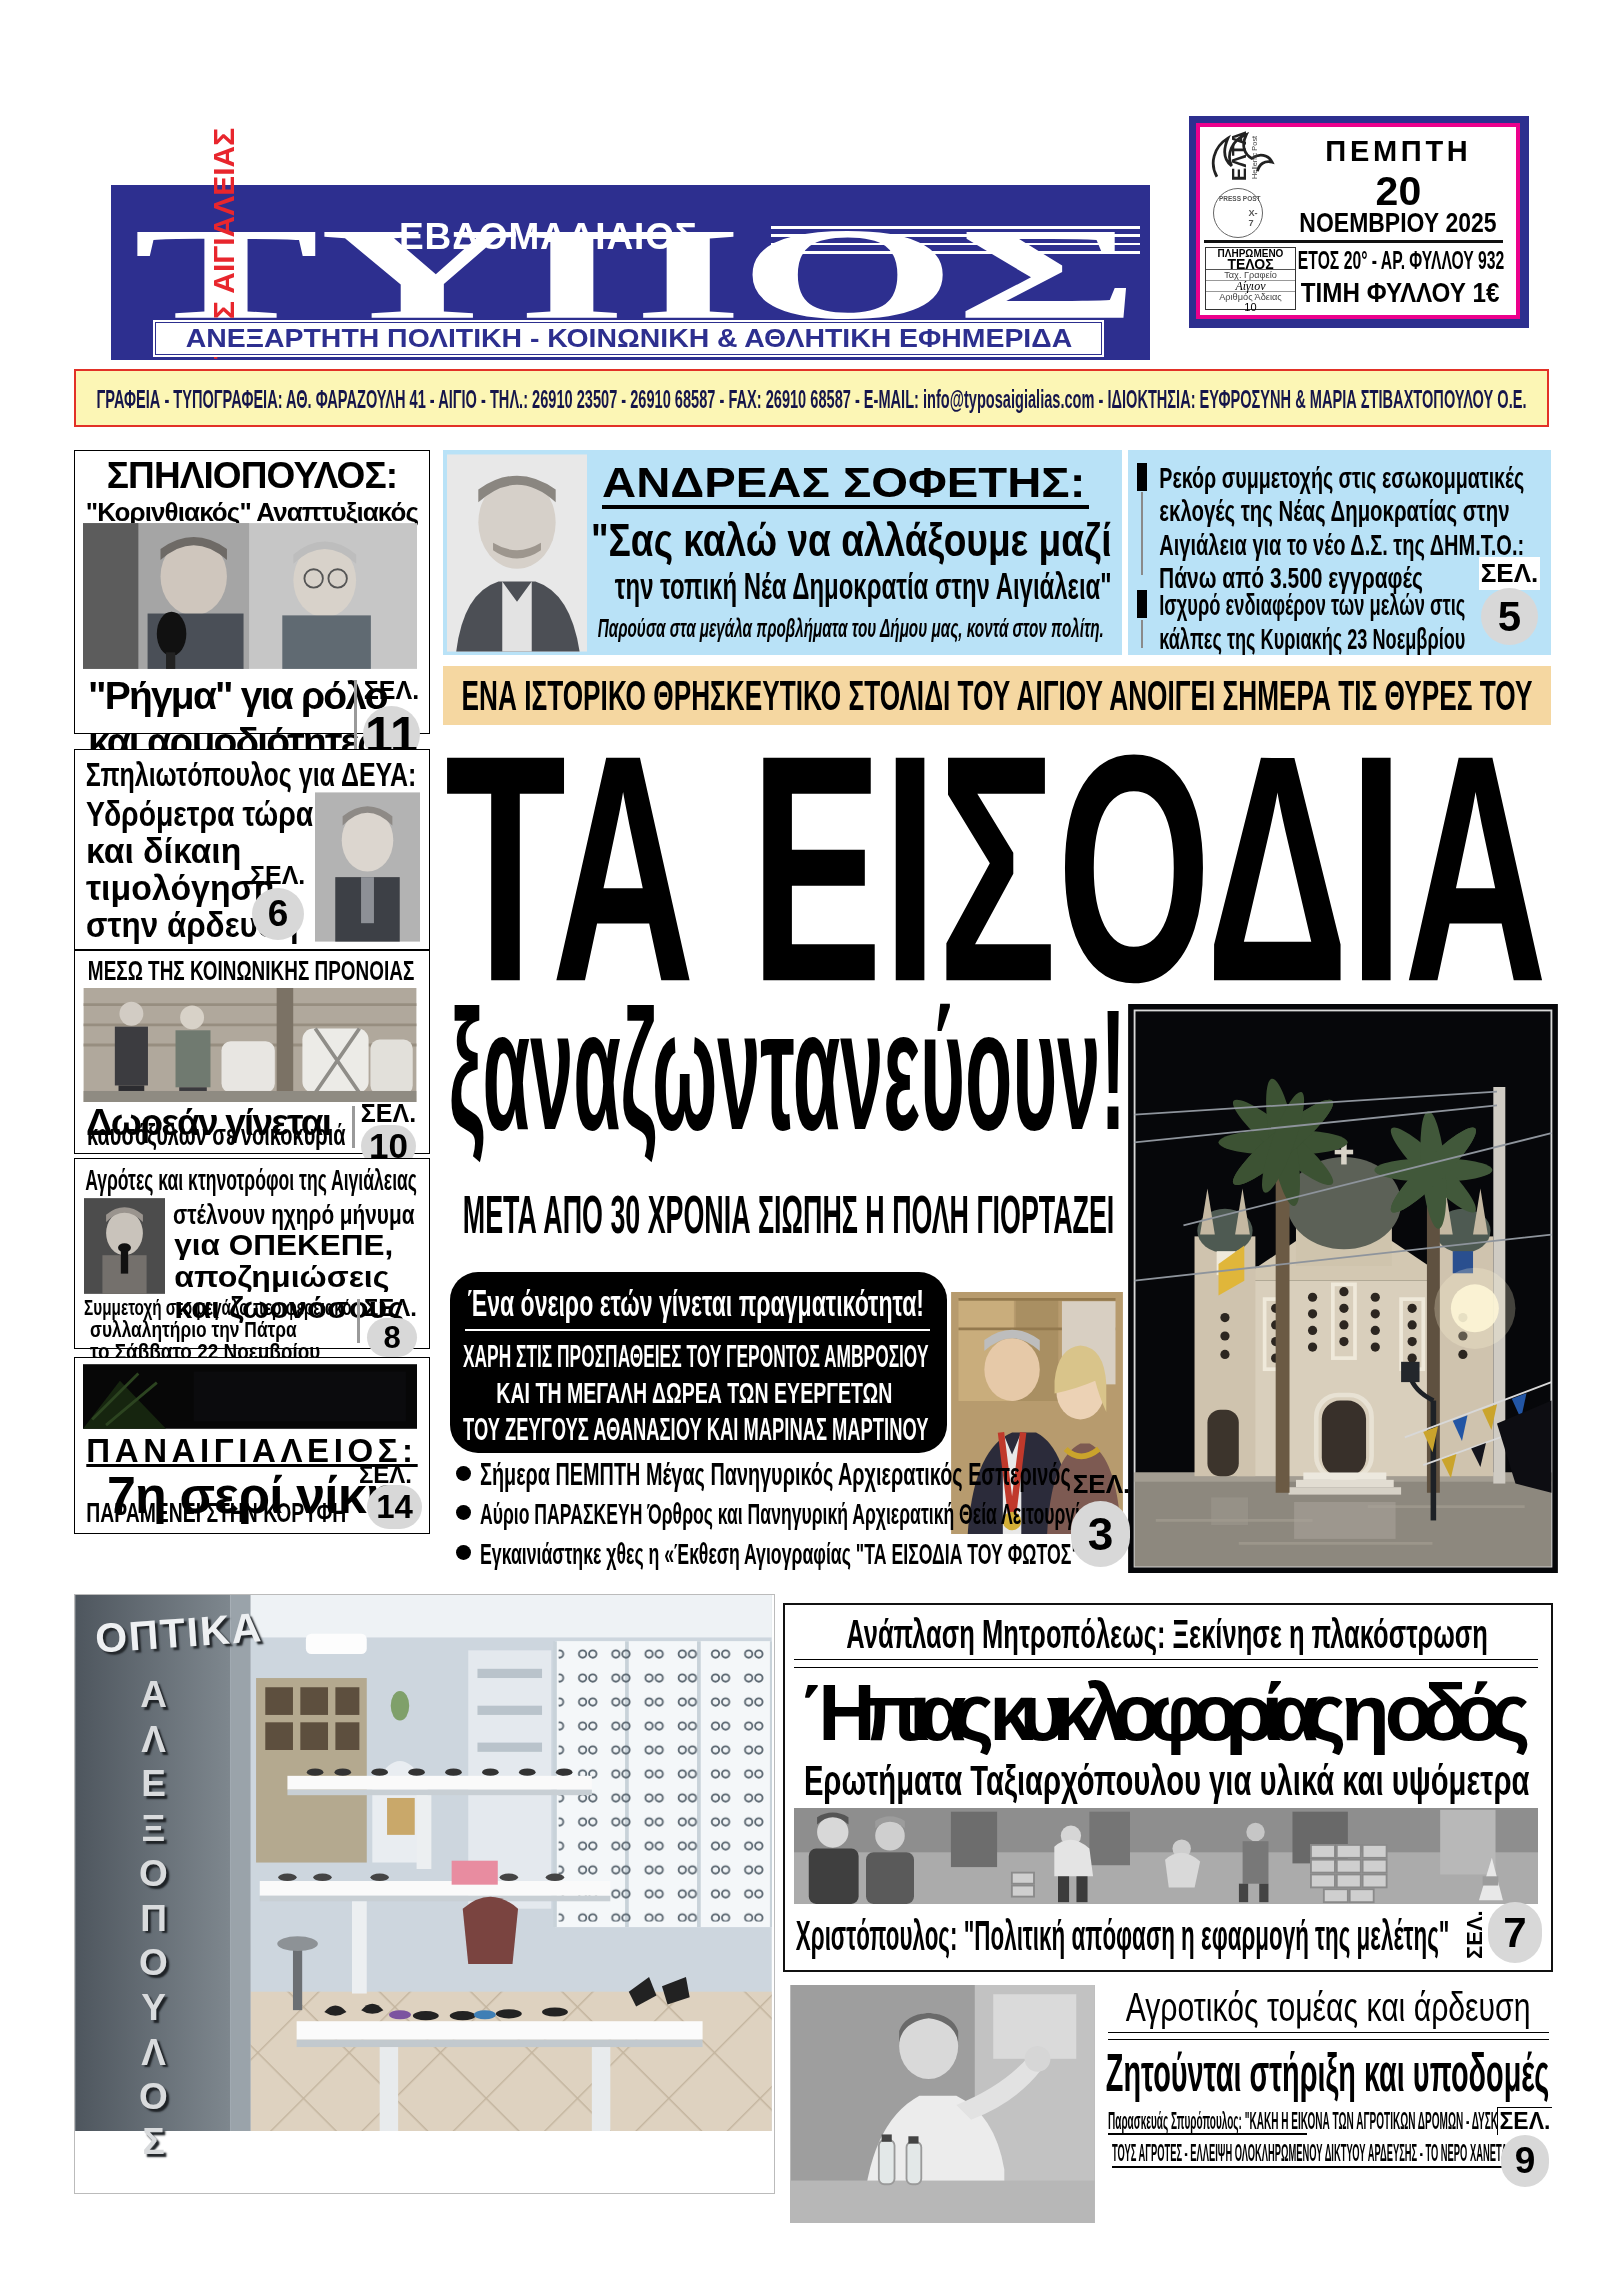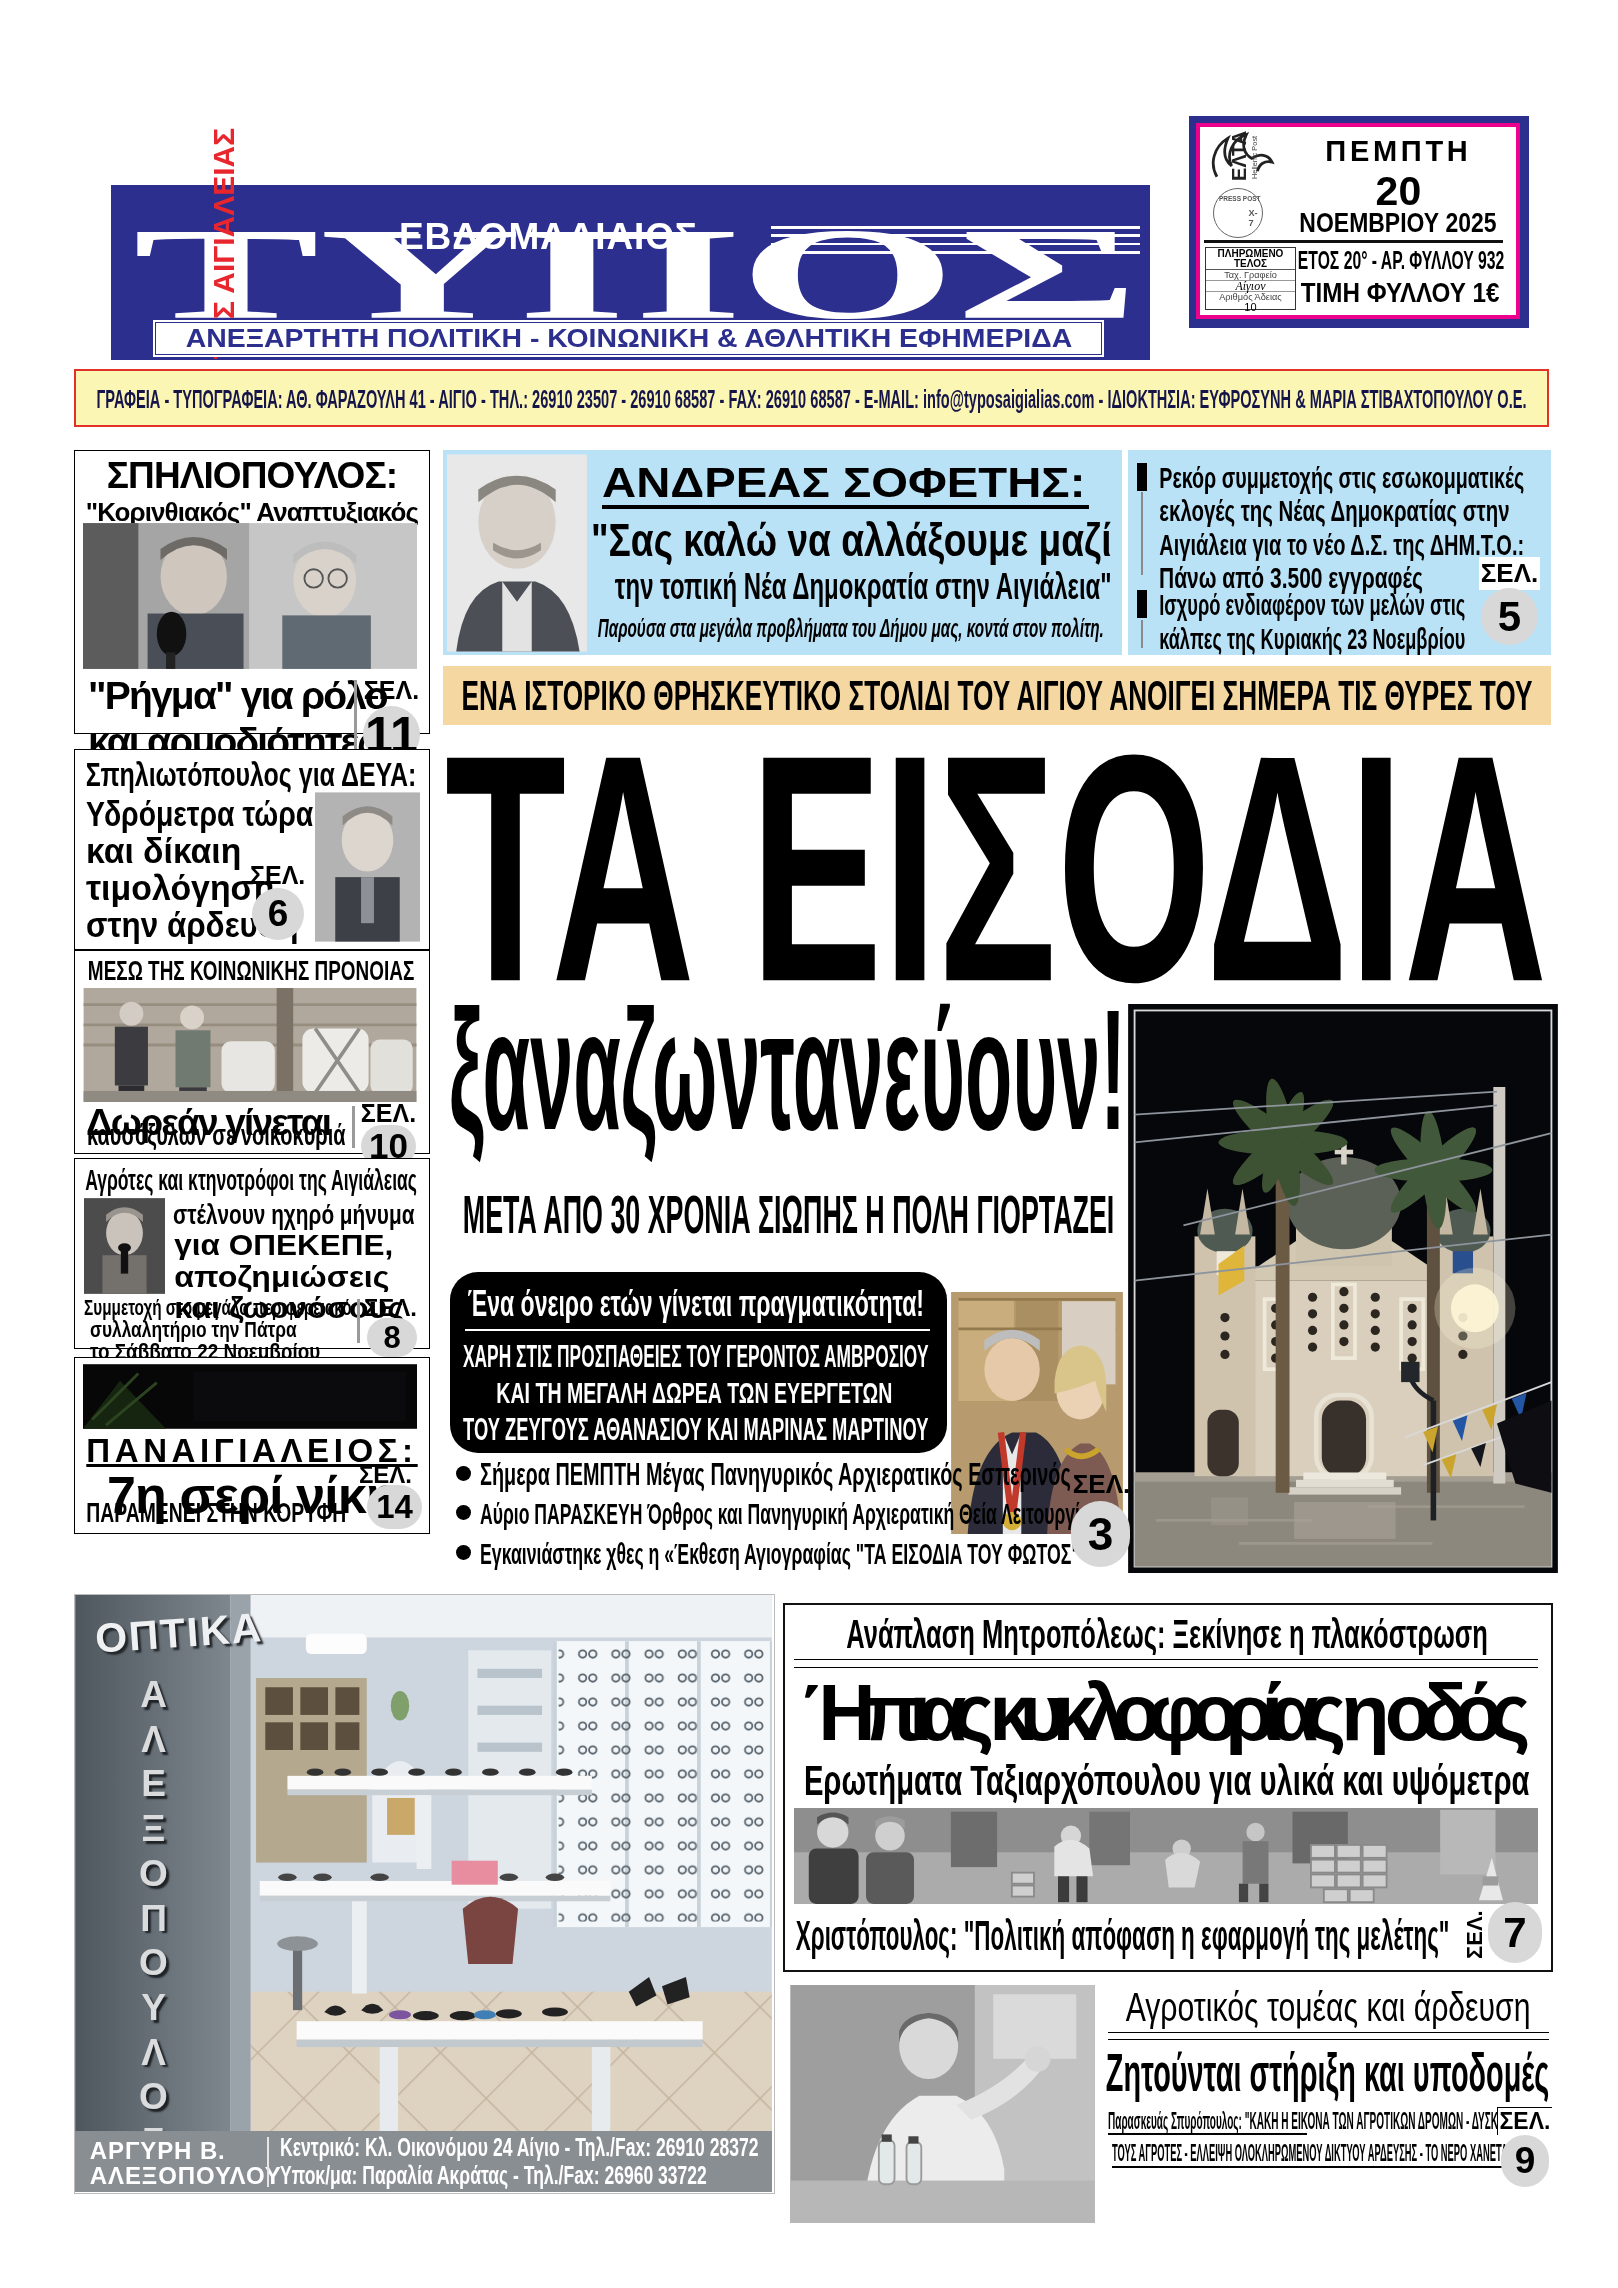--- a/index.html
+++ b/index.html
@@ -61,21 +61,21 @@
 
       <div class="abs b" style="left:92px;top:7.4px;width:212px;text-align:center;font-size:29px;letter-spacing:3.7px;">ΠΕΜΠΤΗ</div>
       <div class="abs b" style="left:92px;top:41px;width:212px;text-align:center;font-size:41px;">20</div>
       <svg class="abs" style="left:92px;top:81px;" width="212" height="29.5" viewBox="0 0 230 32">
         <text x="8" y="26" font-size="29" textLength="214" lengthAdjust="spacingAndGlyphs">ΝΟΕΜΒΡΙΟΥ 2025</text>
       </svg>
       <div class="abs" style="left:3.7px;top:113px;width:299px;height:2.8px;background:#111;"></div>
 
       <div class="abs" style="left:4.6px;top:120px;width:89px;height:61px;border:1.8px solid #333;font-size:9.2px;text-align:center;line-height:10px;">
         <div class="b" style="font-size:10px;margin-top:0.9px;">ΠΛΗΡΩΜΕΝΟ</div>
-        <div class="b" style="font-size:10px;border-bottom:0.9px solid #555;">ΤΕΛΟΣ</div>
+        <div class="b" style="font-size:14px;border-bottom:0.9px solid #555;">ΤΕΛΟΣ</div>
         <div style="color:#444;border-bottom:0.9px solid #999;">Ταχ. Γραφείο</div>
         <div style="font-family:'Liberation Serif',serif;font-style:italic;font-size:12px;border-bottom:0.9px solid #999;">Αίγιον</div>
         <div style="color:#444;">Αριθμός Άδειας</div>
         <div style="font-size:11px;">10</div>
       </div>
       <svg class="abs" style="left:96px;top:118px;" width="212" height="29.5" viewBox="0 0 230 32">
         <text x="2" y="26" font-size="27" textLength="224" lengthAdjust="spacingAndGlyphs">ΕΤΟΣ 20° - ΑΡ. ΦΥΛΛΟΥ  932</text>
       </svg>
       <svg class="abs" style="left:96px;top:150px;" width="212" height="31" viewBox="0 0 230 34">
         <text x="4" y="27" font-size="30" textLength="218" lengthAdjust="spacingAndGlyphs">ΤΙΜΗ ΦΥΛΛΟΥ 1€</text>
@@ -548,31 +548,20 @@
       <path d="M420 340 q30 -26 60 0 l-6 60 h-48 Z" fill="#7a4440"></path>
 
       <rect x="0" y="0" width="168" height="581" fill="url(#pil)"></rect>
       <rect x="168" y="0" width="22" height="581" fill="#9aa3aa"></rect>
     </svg>
     <div class="abs b" style="left:20px;top:14.8px;font-size:41px;color:#eef0f2;transform:rotate(-4deg);
                 text-shadow:2.8px 2.8px 1.8px #23272b;letter-spacing:1.8px;">ΟΠΤΙΚΑ</div>
     <div class="abs b vert-upright" style="left:57px;top:79px;height:452px;font-size:37px;color:#d9dbdd;letter-spacing:3.7px;
                 text-shadow:2.8px 2.8px 1.8px #1f2327;">ΑΛΕΞΟΠΟΥΛΟΣ</div>
     
-    <div class="abs" style="left:0;top:536px;width:697px;height:61px;background:#898e93;">
-      <div class="abs b" style="left:14.8px;top:5.5px;font-size:24px;color:#fff;letter-spacing:0.9px;">ΑΡΓΥΡΗ  Β.</div>
-      <div class="abs b" style="left:14.8px;top:31px;font-size:24px;color:#fff;letter-spacing:0.9px;">ΑΛΕΞΟΠΟΥΛΟΥ</div>
-      <div class="abs" style="left:192px;top:5.5px;width:1.8px;height:50px;background:#e5e5e5;"></div>
-      <svg class="abs" style="left:205px;top:2.8px;" width="485" height="28" viewBox="0 0 525 30">
-        <text class="wt" x="0" y="24" font-size="27" textLength="518" lengthAdjust="spacingAndGlyphs">Κεντρικό: Κλ. Οικονόμου 24 Αίγιο - Τηλ./Fax: 26910 28372</text>
-        </svg>
-      <svg class="abs" style="left:205px;top:31px;" width="485" height="28" viewBox="0 0 525 30">
-        <text class="wt" x="0" y="24" font-size="27" textLength="462" lengthAdjust="spacingAndGlyphs">Υποκ/μα: Παραλία Ακράτας - Τηλ./Fax: 26960 33722</text>
-        </svg>
-    </div>
   </div>
 
   <div class="abs" style="left:783px;top:1603px;width:766px;height:365px;border:2.8px solid #111;background:#fff;">
     <svg class="abs" style="left:57px;top:5.5px;" width="652" height="44" viewBox="0 0 706 48">
       <text x="2" y="40" font-size="44" textLength="700" lengthAdjust="spacingAndGlyphs">Ανάπλαση Μητροπόλεως: Ξεκίνησε η πλακόστρωση</text>
       </svg>
     <div class="abs" style="left:9.2px;top:54px;width:744px;height:6.5px;border-top:1.8px solid #000;border-bottom:1.8px solid #000;"></div>
     <svg class="abs" style="left:14.8px;top:65px;" width="736" height="85" viewBox="0 0 798 92">
       <text x="4" y="76" font-size="86" textLength="788" lengthAdjust="spacingAndGl yphs">Ήπιας κυκλοφορίας η οδός</text>
       </svg>

